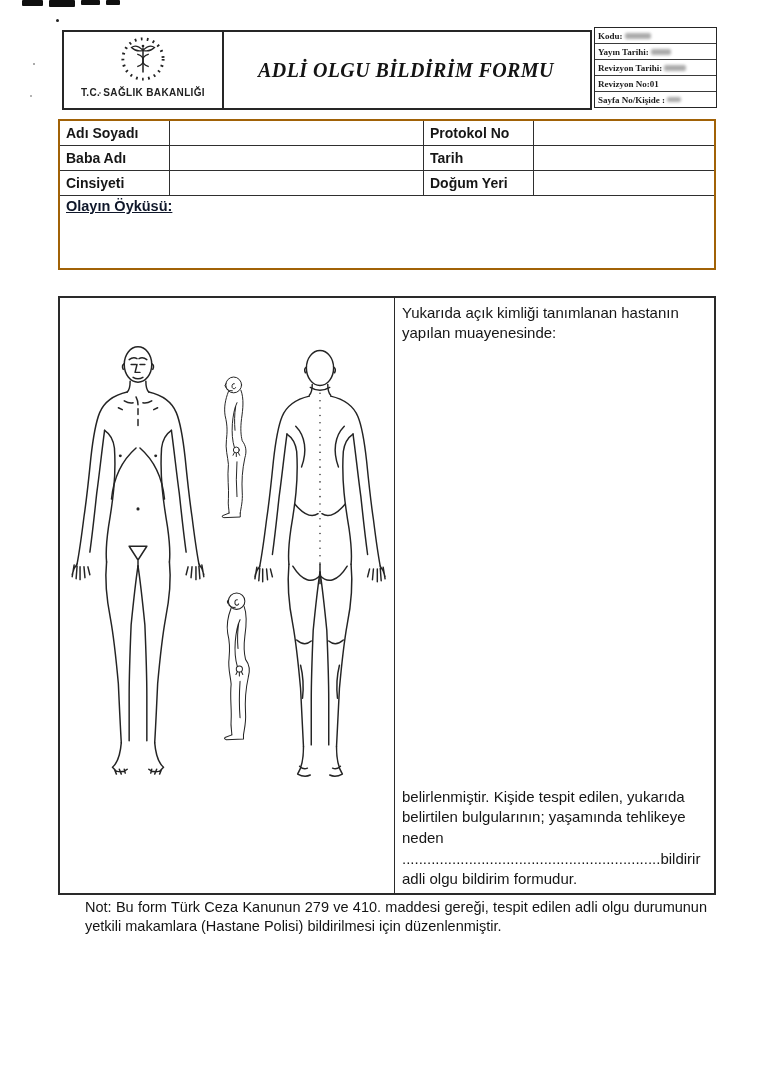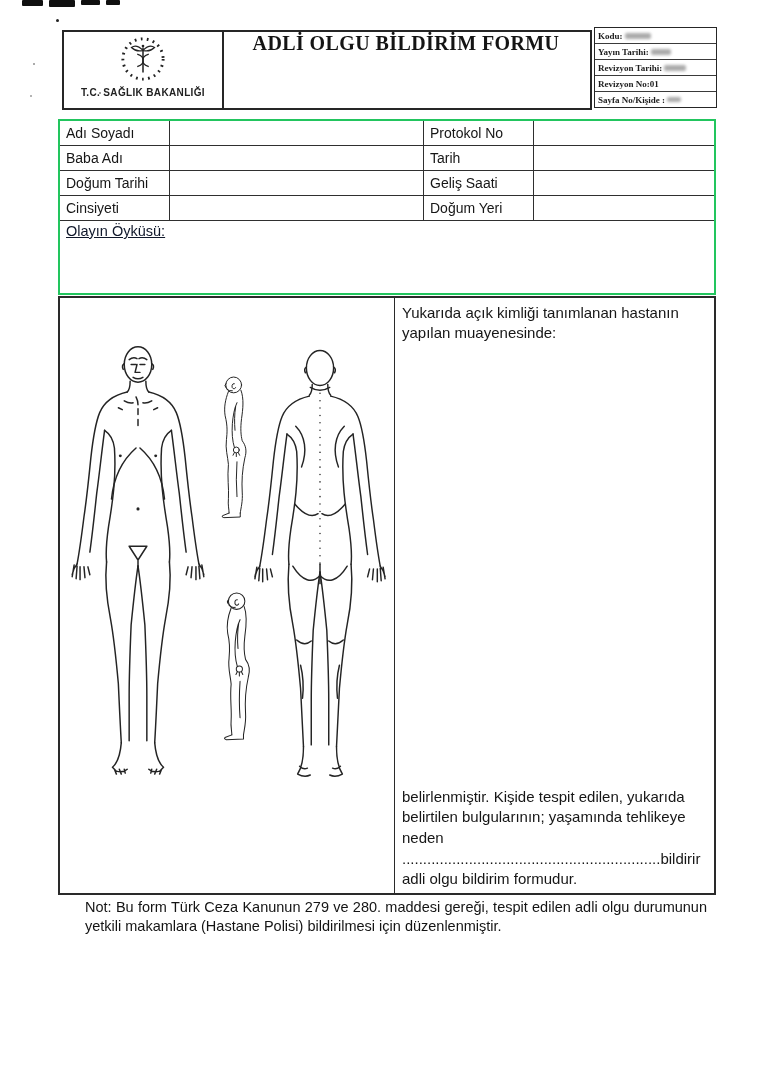--- a/index.html
+++ b/index.html
@@ -8,31 +8,31 @@
   .abs{position:absolute;}
 
   
   .mark{position:absolute;background:#101010;border-radius:1px;}
   .speck{position:absolute;background:#222;border-radius:50%;}
 
   
   .hbox-left{left:62px;top:30px;width:158px;height:76px;border:2px solid #262626;
              display:flex;flex-direction:column;align-items:center;justify-content:flex-start;}
   .hbox-title{left:222px;top:30px;width:368px;height:76px;border:2px solid #262626;border-left:none;
-              display:flex;justify-content:center;}
+              display:flex;align-items:center;justify-content:center;font-style:italic;}
   .title{font-family:"Liberation Serif",serif;font-weight:bold;font-size:20px;letter-spacing:.4px;color:#141414;}
   .ministry{font-size:10px;font-weight:bold;letter-spacing:.35px;margin-top:1px;color:#222;}
   .hbox-meta{left:594px;top:27px;width:121px;border:1.5px solid #262626;background:#fff;}
   .mrow{height:15px;border-bottom:1px solid #3a3a3a;font-family:"Liberation Serif",serif;
         font-size:9px;font-weight:600;color:#1c1c1c;display:flex;align-items:center;padding-left:3px;white-space:nowrap;}
   .mrow:last-child{border-bottom:none;}
   .smudge{display:inline-block;width:26px;height:6px;margin-left:2px;background:#666;filter:blur(1.6px);opacity:.55;border-radius:2px;}
 
   
-  .info-table{left:58px;top:119px;width:654px;border:2px solid #22c55e;background:#fff;}
+  .info-table{left:58px;top:119px;width:654px;border:2px solid #a16207;background:#fff;font-weight:bold;}
   .irow{display:grid;grid-template-columns:110px 254px 110px 1fr;height:24px;border-bottom:1.5px solid #2f2f2f;}
   .cell{display:flex;align-items:center;padding:0 6px;font-size:14px;color:#161616;}
   .cell.b{border-right:1.5px solid #2f2f2f;}
   .story-label{padding:2px 6px 0 6px;font-size:14.5px;text-decoration:underline;color:#0f172a;}
   .story-space{height:54px;}
 
   
   .diagram-box{left:58px;top:296px;width:654px;height:595px;border:2px solid #2a2a2a;display:flex;background:#fff;}
   .diagram-left{width:334px;position:relative;}
   .diagram-right{flex:1;border-left:1.5px solid #2a2a2a;position:relative;padding:5px 7px;}
@@ -106,26 +106,20 @@
     <div class="irow">
       <div class="cell b">Adı Soyadı</div>
       <div class="cell b"></div>
       <div class="cell b">Protokol No</div>
       <div class="cell"></div>
     </div>
     <div class="irow">
       <div class="cell b">Baba Adı</div>
       <div class="cell b"></div>
       <div class="cell b">Tarih</div>
-      <div class="cell"></div>
-    </div>
-    <div class="irow">
-      <div class="cell b">Doğum Tarihi</div>
-      <div class="cell b"></div>
-      <div class="cell b">Geliş Saati</div>
       <div class="cell"></div>
     </div>
     <div class="irow">
       <div class="cell b">Cinsiyeti</div>
       <div class="cell b"></div>
       <div class="cell b">Doğum Yeri</div>
       <div class="cell"></div>
     </div>
     <div class="story-label">Olayın Öyküsü:</div>
     <div class="story-space"></div>
@@ -220,16 +214,16 @@
       </div>
     </div>
 
     <div class="diagram-right">
       <p class="exam-intro">Yukarıda açık kimliği tanımlanan hastanın yapılan muayenesinde:</p>
       <p class="exam-closing">belirlenmiştir. Kişide tespit edilen, yukarıda belirtilen bulgularının; yaşamında tehlikeye neden ..............................................................bildirir adli olgu bildirim formudur.</p>
     </div>
   </div>
 
   <div class="abs footnote">
-    <p class="just">Not: Bu form Türk Ceza Kanunun 279 ve 280. maddesi gereği, tespit edilen adli olgu durumunun yetkili makamlara (Hastane Polisi) bildirilmesi için düzenlenmiştir.</p>
+    <p class="just">Not: Bu form Türk Ceza Kanunun 279 ve 410. maddesi gereği, tespit edilen adli olgu durumunun yetkili makamlara (Hastane Polisi) bildirilmesi için düzenlenmiştir.</p>
   </div>
 
 </div>
 
 </body></html>

